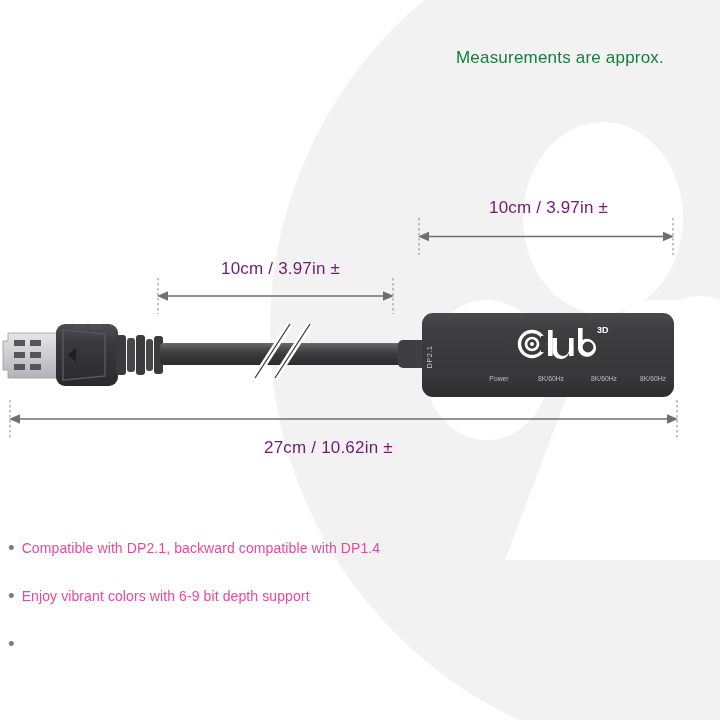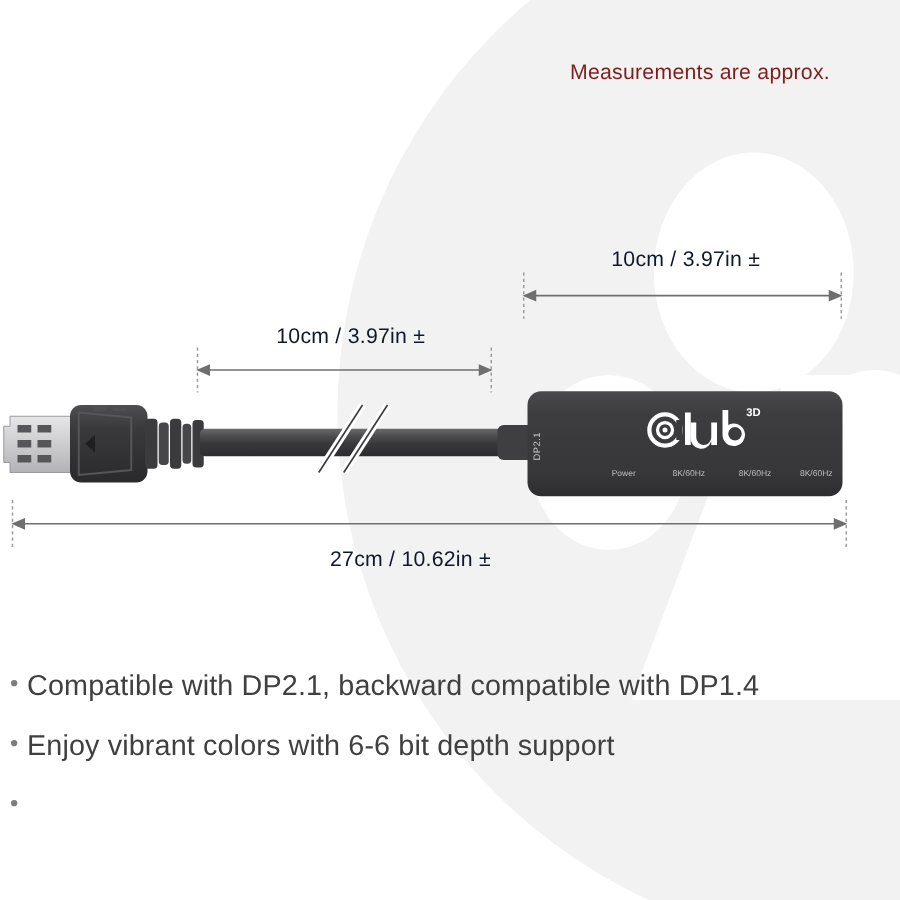--- a/index.html
+++ b/index.html
@@ -21,29 +21,29 @@
   #bg-layer {
     position: absolute;
     inset: 0;
     z-index: 0;
     pointer-events: none;
   }
 
   
   .dim-label {
     position: absolute;
-    color: #0f172a;
+    color: #701a75;
     font-size: 17px;
     letter-spacing: 0.2px;
     white-space: nowrap;
     z-index: 6;
   }
   .note-label {
     position: absolute;
-    color: #7f1d1d;
+    color: #15803d;
     font-size: 17px;
     letter-spacing: 0.2px;
     white-space: nowrap;
     z-index: 6;
   }
   .dim-svg {
     position: absolute;
     z-index: 5;
     overflow: visible;
   }
@@ -71,22 +71,22 @@
     align-items: flex-start;
     margin-bottom: 24px;
   }
   .bullet-dot {
     color: #7c7c7c;
     font-size: 19px;
     line-height: 24px;
     margin-right: 7px;
   }
   .bullet-text {
-    color: #404040;
-    font-size: 23px;
+    color: #ec4899;
+    font-size: 14px;
     line-height: 24px;
     letter-spacing: 0.1px;
     white-space: nowrap;
   }
 </style>
 </head>
 <body>
 
 <div id="page">
 
@@ -231,20 +231,20 @@
   </svg>
   <div class="dim-label" style="left:264px; top:438px;">27cm / 10.62in ±</div>
 
   <div id="bullets">
     <div class="bullet-row">
       <span class="bullet-dot">•</span>
       <span class="bullet-text">Compatible with DP2.1, backward compatible with DP1.4</span>
     </div>
     <div class="bullet-row">
       <span class="bullet-dot">•</span>
-      <span class="bullet-text">Enjoy vibrant colors with 6-6 bit depth support</span>
+      <span class="bullet-text">Enjoy vibrant colors with 6-9 bit depth support</span>
     </div>
     <div class="bullet-row">
       <span class="bullet-dot">•</span>
     </div>
   </div>
 
 </div>
 
 </body></html>

